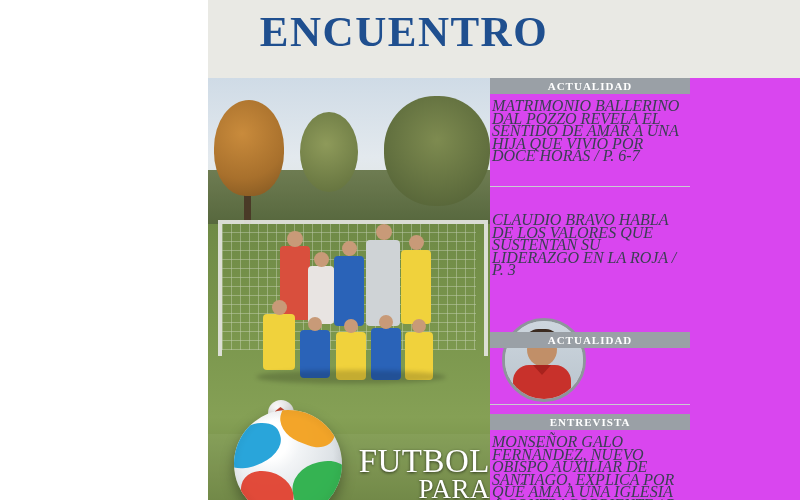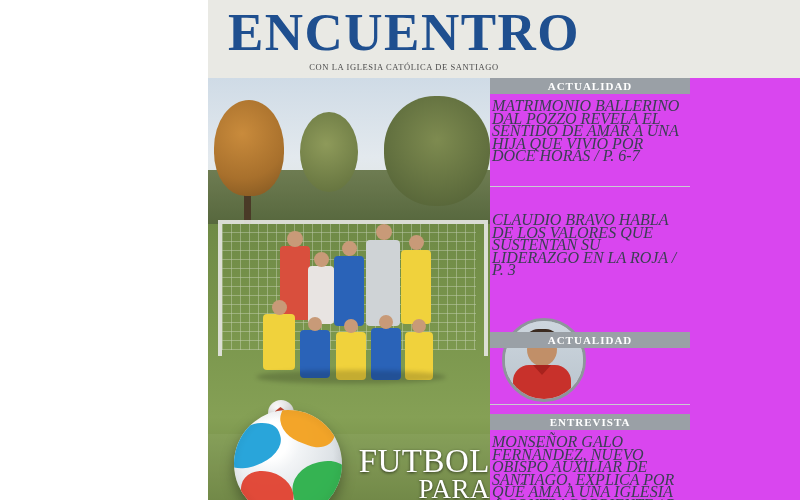--- a/index.html
+++ b/index.html
@@ -7,21 +7,21 @@
 
   .page{position:relative;width:800px;height:500px;background:#ffffff;}
 
   
   .left-margin{position:absolute;left:0;top:0;width:208px;height:500px;background:#ffffff;}
 
   
   .masthead{position:absolute;left:208px;top:0;width:592px;height:78px;background:#e9e9e4;}
   .mast-title{position:absolute;left:218px;top:4px;width:372px;height:56px;
     font-family:"Liberation Serif",serif;font-weight:bold;color:#1f4f8f;
-    font-size:53px;letter-spacing:1.5px;line-height:56px;text-align:center;}
+    font-size:43px;letter-spacing:1.5px;line-height:56px;text-align:center;}
   .mast-sub{position:absolute;left:218px;top:62px;width:372px;
     font-family:"Liberation Serif",serif;font-size:8.5px;color:#4a4a4a;
     text-align:center;letter-spacing:.6px;}
 
   
   .photo{position:absolute;left:208px;top:78px;width:282px;height:422px;overflow:hidden;background:#6f8a4a;}
   
   .sky{position:absolute;left:0;top:0;width:100%;height:132px;
     background:linear-gradient(#cfdbe6,#e3e9ee 60%,#dfe4df);}
   
@@ -127,21 +127,20 @@
 </style>
 </head>
 <body>
 
 <div class="page">
 
   <div class="left-margin"></div>
 
   <div class="masthead"></div>
   <div class="mast-title">ENCUENTRO</div>
-  <div class="mast-sub">CON LA IGLESIA CATÓLICA DE SANTIAGO</div>
 
   <div class="photo">
     <div class="sky"></div>
     <div class="treeline"></div>
     <div class="tree-trunk"></div>
     <div class="tree-a"></div>
     <div class="tree-b"></div>
     <div class="tree-c"></div>
     <div class="grass">
       <div class="grass-band"></div>

